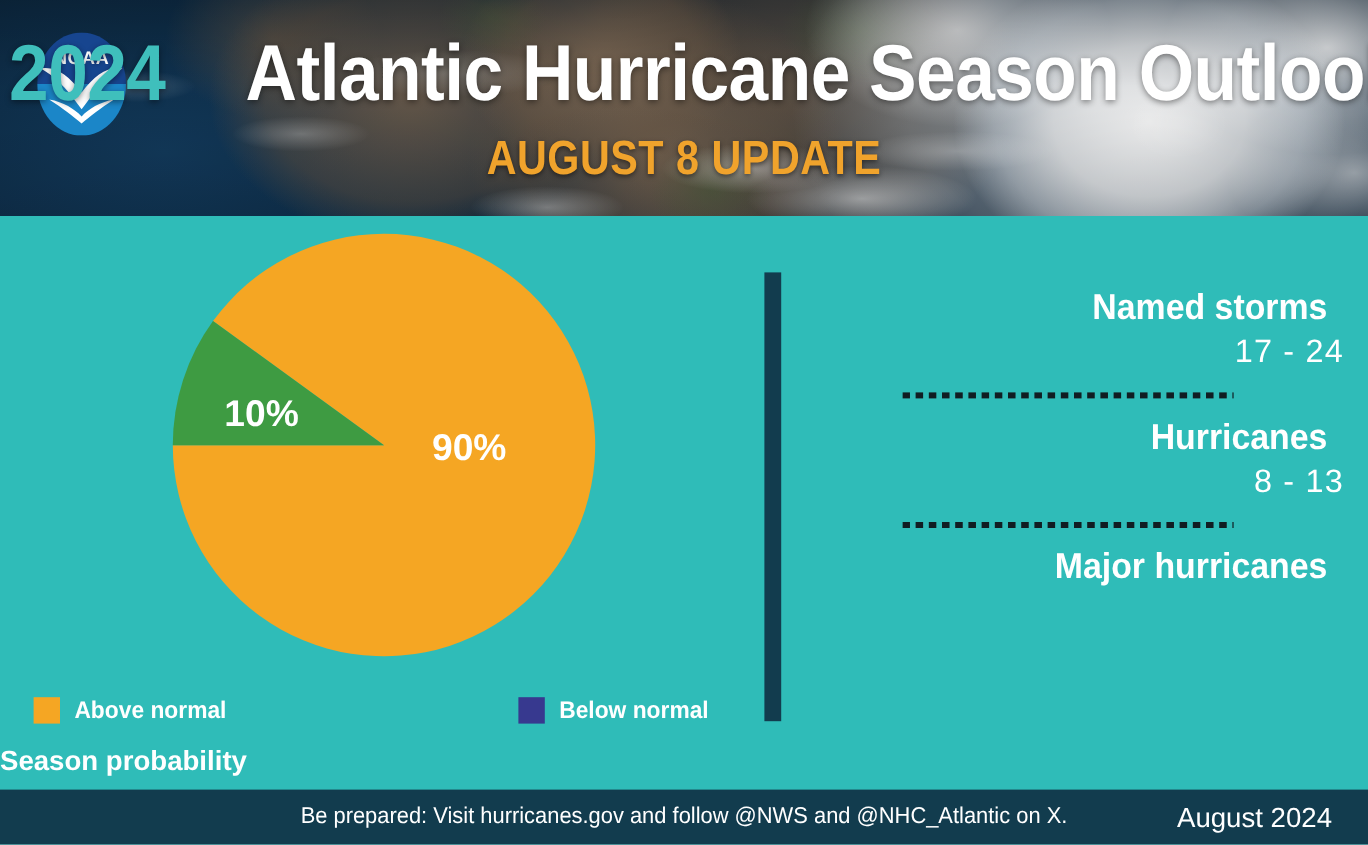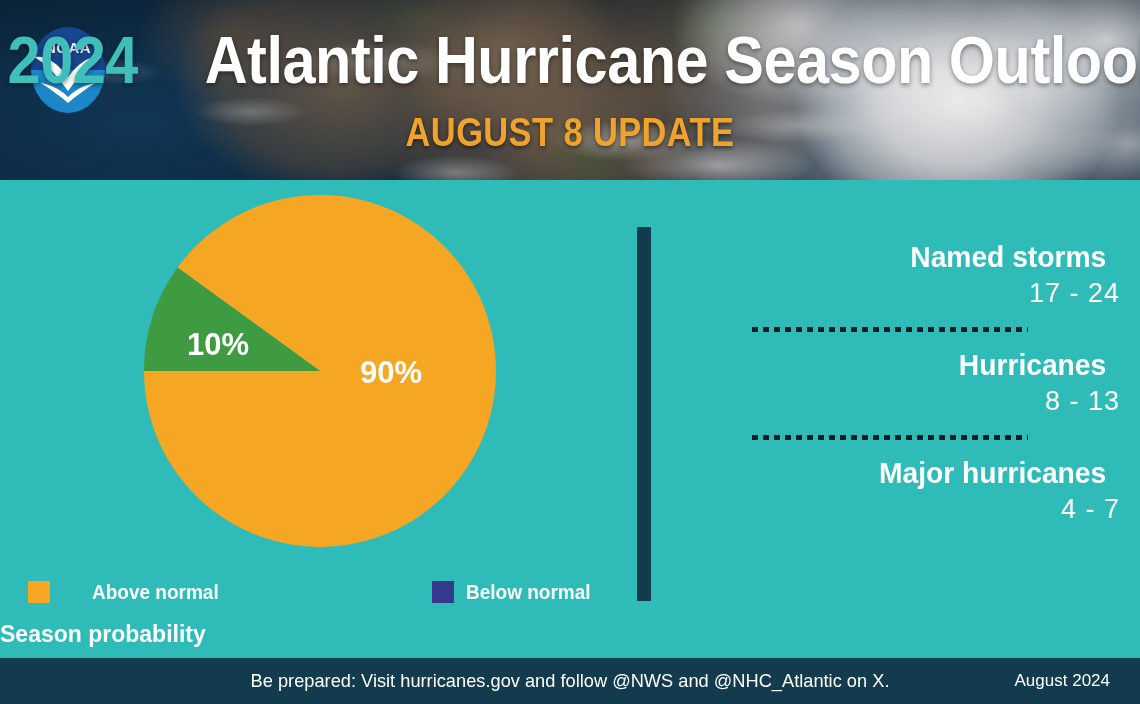--- a/index.html
+++ b/index.html
@@ -136,21 +136,21 @@
     margin-left:12px;
     font-family:"Liberation Sans Narrow","Liberation Sans", sans-serif;
     font-weight:bold;
     font-size:20px;
     line-height:24px;
     color:#ffffff;
     white-space:nowrap;
     transform:scaleX(.95);
     transform-origin:left center;
   }
-  #legend-item-0 { left:0px;gap:30px; }
+  #legend-item-0 { left:0px; }
   #legend-item-1 { left:204px; }
   #legend-item-2 { left:376px;padding-left:28px; }
 
   #season-caption {
     position:absolute; left:0; top:440px; width:608px;
     text-align:left;
     font-family:"Liberation Sans Narrow","Liberation Sans", sans-serif;
     font-weight:bold;
     font-size:23px;
     line-height:28px;
@@ -211,21 +211,21 @@
     font-size:19px;
     color:#ffffff;
     transform:scaleX(.96);
     transform-origin:center;
     white-space:nowrap;
   }
   #footer-date {
     position:absolute; right:30px; top:0; height:46px;
     line-height:46px;
     font-family:"Liberation Sans Narrow","Liberation Sans", sans-serif;
-    font-size:17px;
+    font-size:23px;
     color:#ffffff;
     white-space:nowrap;
   }
 </style>
 </head>
 <body>
 
 <div id="page">
 
   <div id="header">
@@ -296,21 +296,20 @@
         <div class="stat-range">17 - 24</div>
       </div>
       <div class="stat-sep"></div>
       <div class="stat-block" id="stat-1">
         <div class="stat-name">Hurricanes</div>
         <div class="stat-range">8 - 13</div>
       </div>
       <div class="stat-sep"></div>
       <div class="stat-block" id="stat-2">
         <div class="stat-name">Major hurricanes</div>
-        <div class="stat-range">4 - 7</div>
       </div>
     </div>
 
   </div>
 
   <div id="footer">
     <div id="footer-text">Be prepared: Visit hurricanes.gov and follow @NWS and @NHC_Atlantic on X.</div>
     <div id="footer-date">August  2024</div>
   </div>
 

